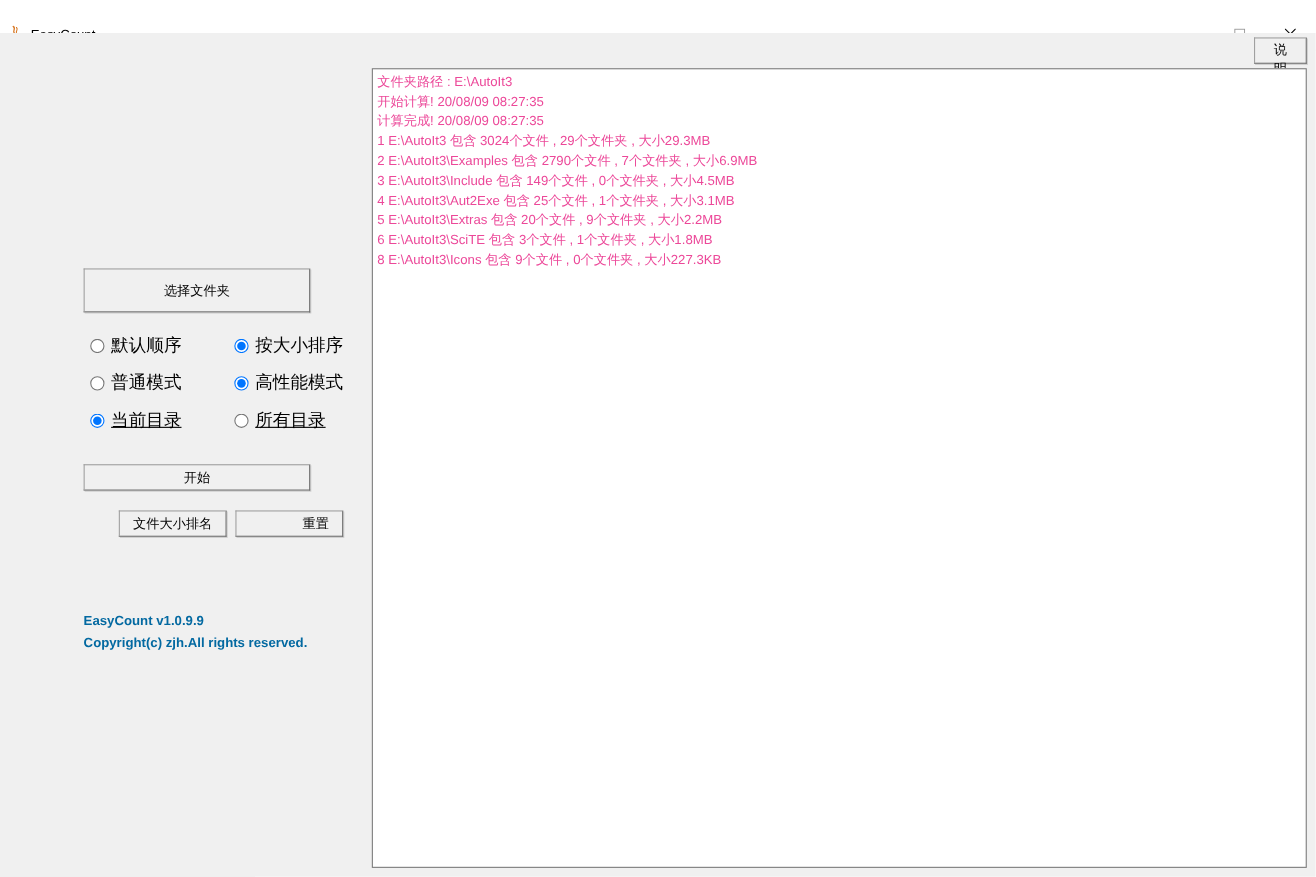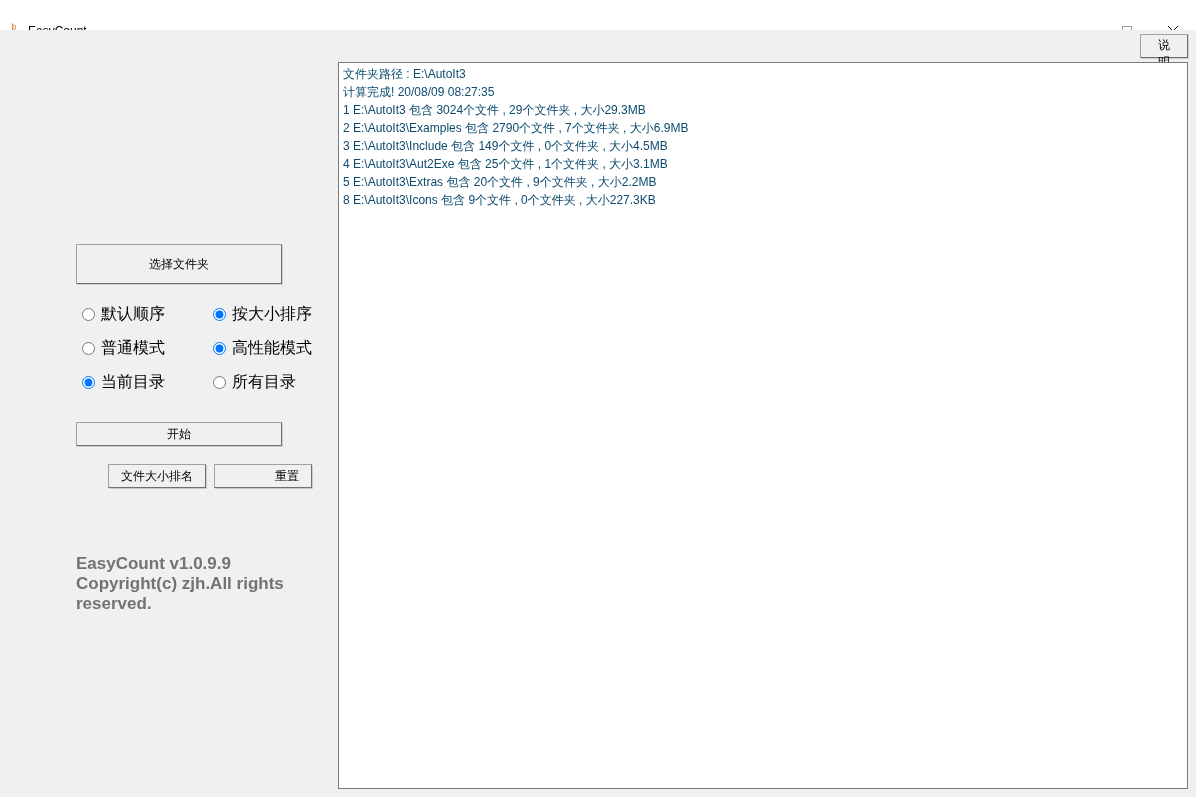--- a/index.html
+++ b/index.html
@@ -71,60 +71,60 @@
   }
   .output {
     flex: 1;
     background: #fff;
     border: 1px solid #7a7a7a;
     padding: 2px 4px;
     font-size: 12px;
     line-height: 18px;
     overflow: auto;
     white-space: nowrap;
-    color: #0c4a6e;
+    color: #ec4899;
     font-family: "SimSun", "Microsoft YaHei", Arial, sans-serif;
   }
 
   .select-btn {
     position: absolute;
     left: 68px; top: 182px;
     width: 206px; height: 40px;
   }
   .radio-group {
     position: absolute;
     left: 74px;
     display: flex;
     gap: 48px;
   }
   .rg1 { top: 242px; }
   .rg2 { top: 276px; }
-  .rg3 { top: 310px; }
+  .rg3 { top: 310px; text-decoration: underline; }
   .radio-item { display: flex; align-items: center; gap: 6px; cursor: default; }
   .radio-item input[type=radio] { width: 13px; height: 13px; margin:0; }
   .radio-item span { font-size: 16px; color: #000; }
 
   .start-btn {
     position: absolute;
     left: 68px; top: 360px;
     width: 206px; height: 24px;
   }
   .btnrow2 {
     position: absolute;
     left: 68px; top: 402px;
     display: flex; gap: 8px;
   }
   .rank-btn { width: 98px; height: 24px; margin-left: 32px; }
   .reset-btn { width: 98px; height: 24px; text-align: right; }
 
   .footer {
     position: absolute;
     left: 68px; top: 492px;
-    font-size: 17px;
-    color: #737373;
+    font-size: 12px;
+    color: #0369a1;
     line-height: 20px;
     font-weight: bold;
   }
 </style>
 </head>
 <body>
 
 <div class="titlebar">
   <span class="java-icon">
     <svg viewBox="0 0 16 16">
@@ -205,22 +205,24 @@
 
       <div class="footer">
         <div>EasyCount v1.0.9.9</div>
         <div>Copyright(c) zjh.All rights reserved.</div>
       </div>
 
     </div>
 
     <div class="output" id="output">
         <div>文件夹路径 : E:\AutoIt3</div>
+        <div>开始计算!  20/08/09 08:27:35</div>
         <div>计算完成!  20/08/09 08:27:35</div>
         <div>1 E:\AutoIt3     包含  3024个文件 , 29个文件夹 , 大小29.3MB</div>
         <div>2 E:\AutoIt3\Examples     包含  2790个文件 , 7个文件夹 , 大小6.9MB</div>
         <div>3 E:\AutoIt3\Include     包含  149个文件 , 0个文件夹 , 大小4.5MB</div>
         <div>4 E:\AutoIt3\Aut2Exe     包含  25个文件 , 1个文件夹 , 大小3.1MB</div>
         <div>5 E:\AutoIt3\Extras     包含  20个文件 , 9个文件夹 , 大小2.2MB</div>
+        <div>6 E:\AutoIt3\SciTE     包含  3个文件 , 1个文件夹 , 大小1.8MB</div>
         <div>8 E:\AutoIt3\Icons     包含  9个文件 , 0个文件夹 , 大小227.3KB</div>
       </div>
   </div>
 </div>
 
 </body></html>

